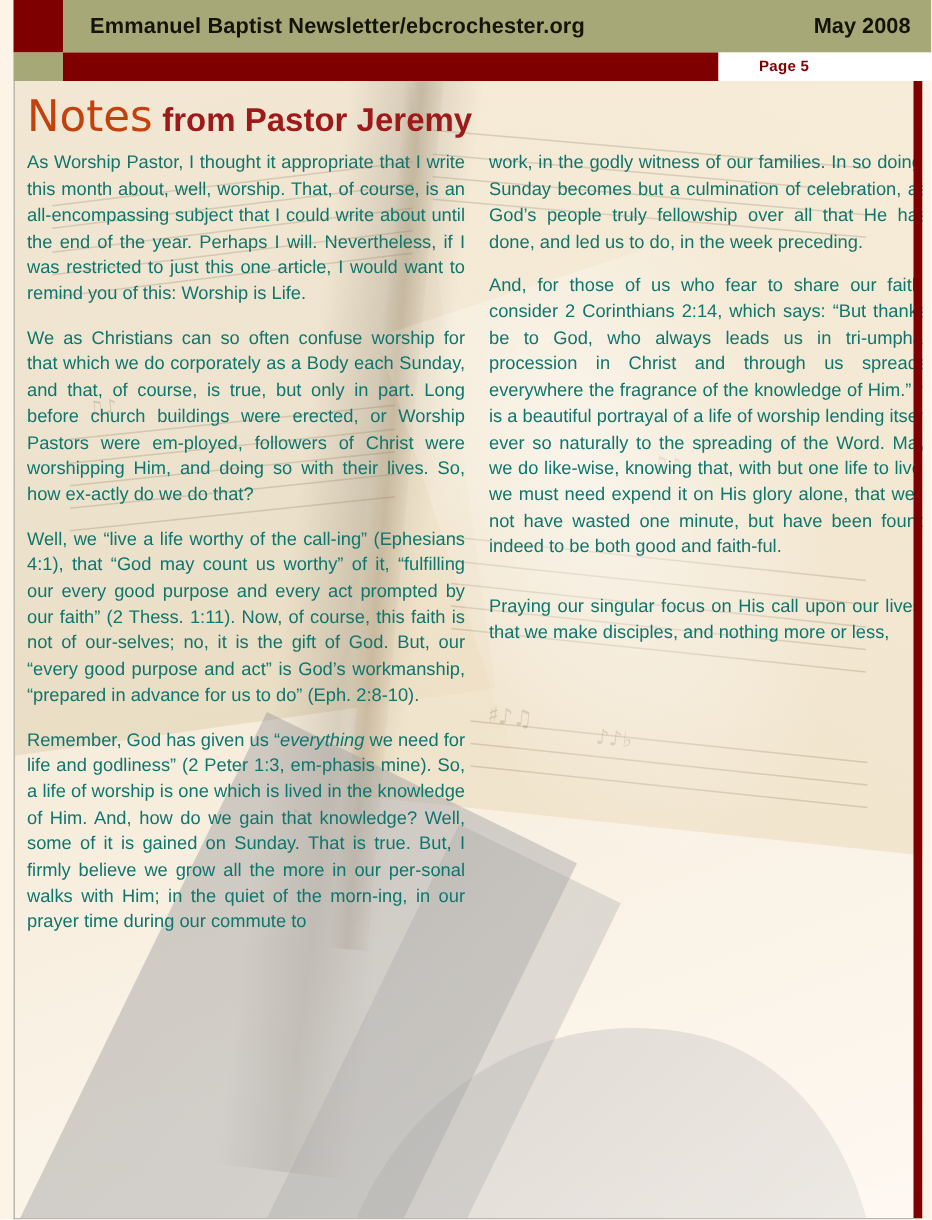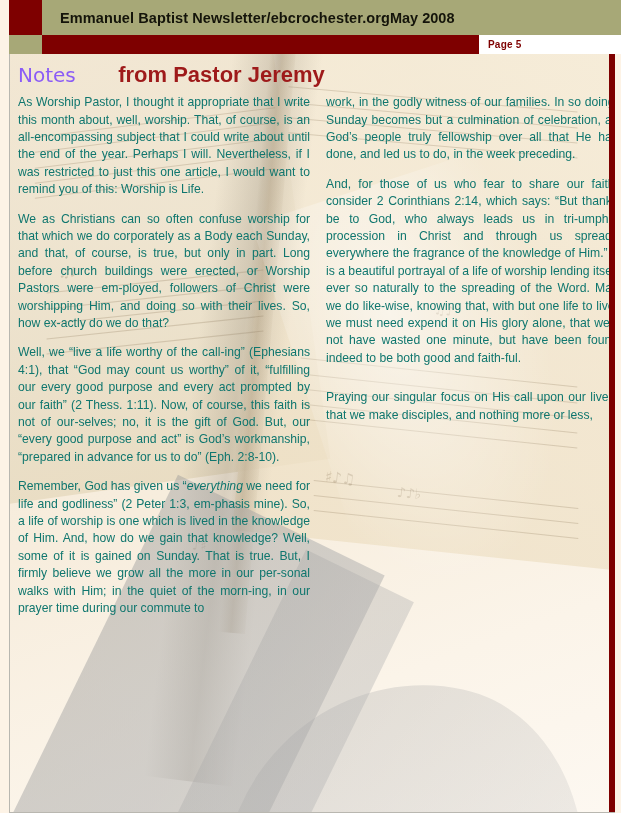--- a/index.html
+++ b/index.html
@@ -32,21 +32,21 @@
     background: #7e0000;
   }
   .mast-band {
     position: absolute;
     top: 0; left: 42px;
     width: 579px;
     height: 35px;
     background: #a7a877;
     display: flex;
     align-items: center;
-    justify-content: flex-start;
+    justify-content: space-between;
     box-sizing: border-box;
     padding: 0 14px 0 18px;
   }
   .mast-title {
     font-size: 14.5px;
     font-weight: bold;
     color: #14140a;
     letter-spacing: .1px;
     white-space: nowrap;
   }
@@ -80,21 +80,21 @@
   }
   .subbar-pagebox {
     position: absolute;
     top: 0; left: 479px;
     width: 142px;
     height: 19px;
     background: #ffffff;
     display: flex;
     align-items: center;
     box-sizing: border-box;
-    padding-left: 9px;
+    padding-left: 27px;
   }
   .page-number {
     font-size: 10px;
     font-weight: bold;
     color: #7e0000;
     letter-spacing: .2px;
   }
 
   
   .sheet {
@@ -208,28 +208,27 @@
   .article-title {
     margin: 0 0 8px 0;
     color: #9e1a1a;
     font-size: 23px;
     line-height: 1.05;
     white-space: nowrap;
   }
   .title-notes {
     font-family: "DejaVu Sans", sans-serif;
     font-weight: normal;
-    font-size: 20px;
-    color: #8b5cf6;
+    font-size: 29px;
+    color: #c2410c;
   }
   .title-rest {
     font-weight: bold;
     font-size: 22px;
     color: #9e1a1a;
-    margin-left: 36px;
   }
 
   .columns {
     display: flex;
     gap: 16px;
     height: 690px;
   }
   .col {
     width: 292px;
     flex: 0 0 292px;

